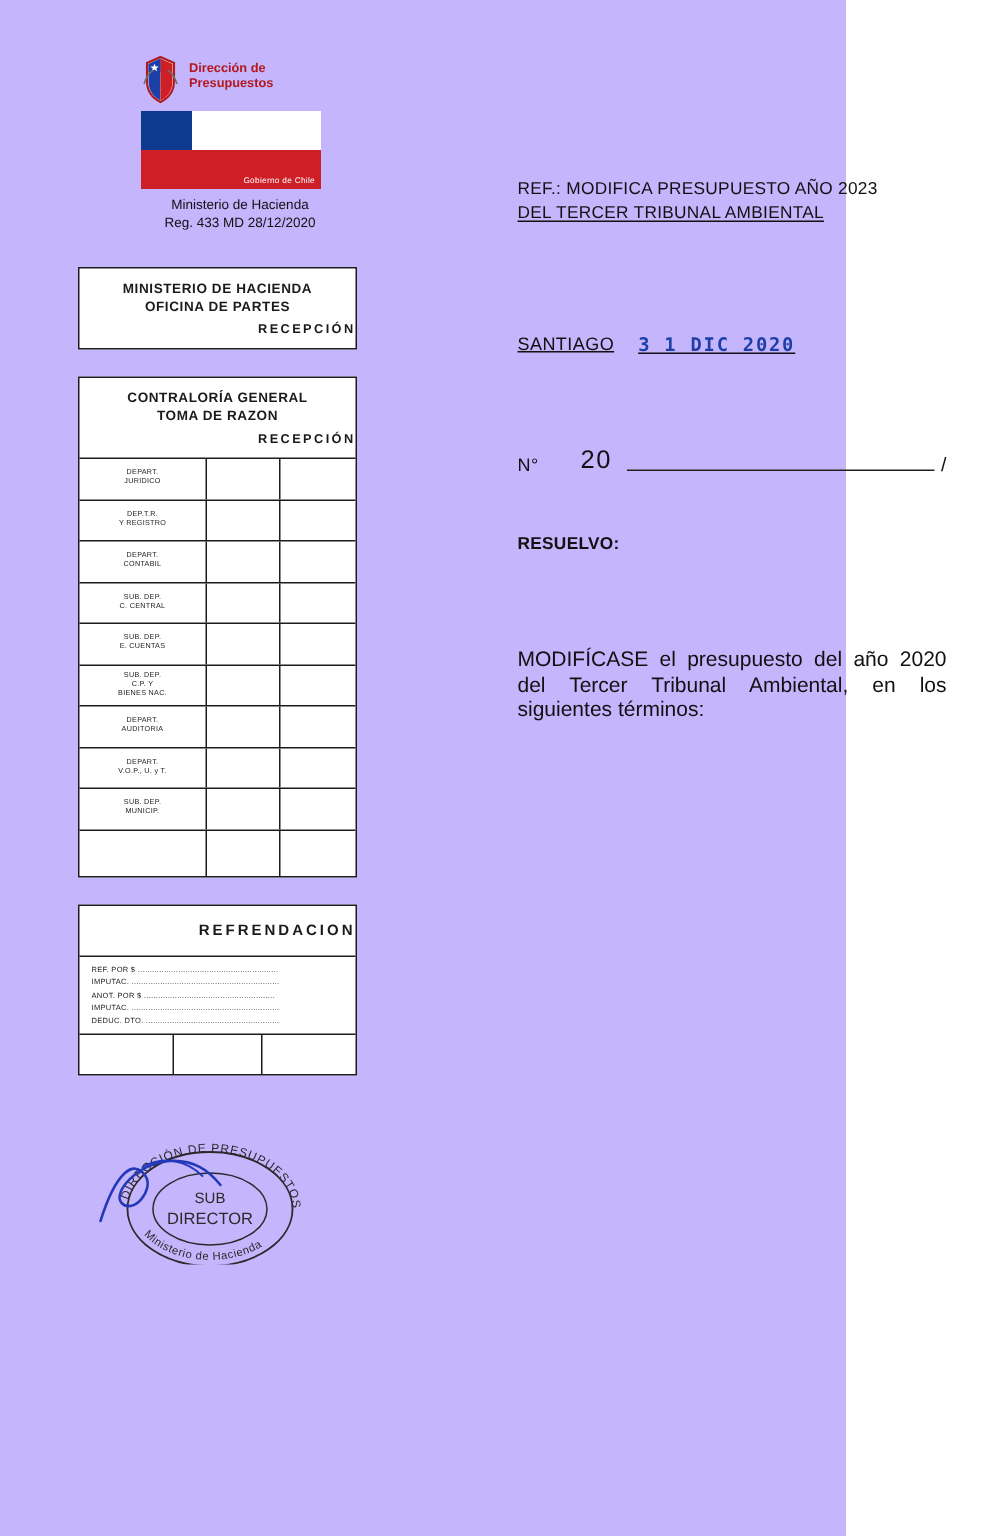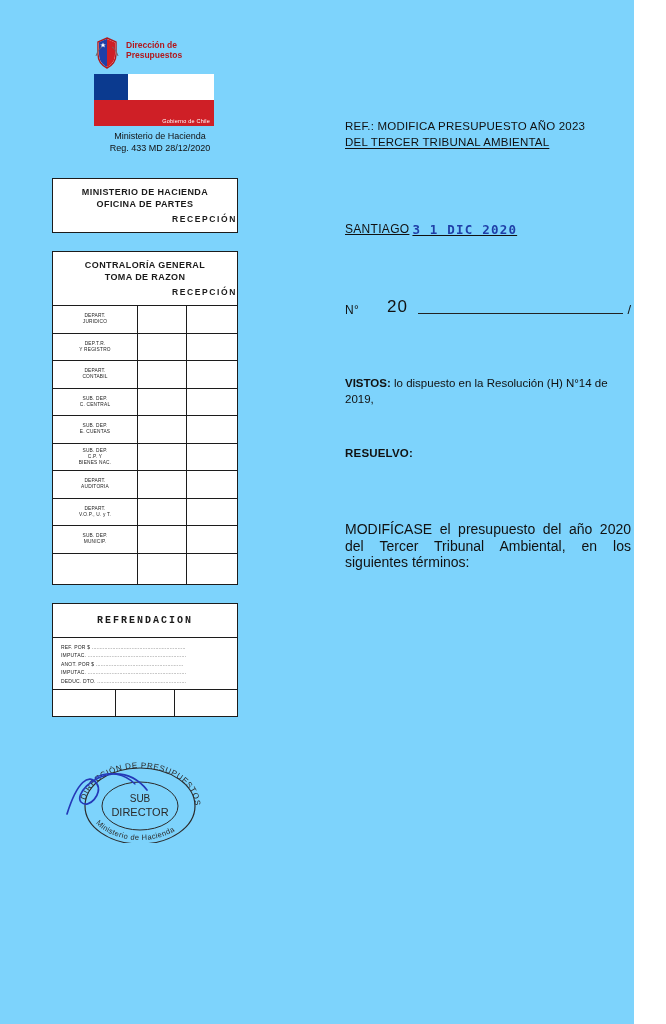--- a/index.html
+++ b/index.html
@@ -11,23 +11,23 @@
     width: 666px;
     height: 1024px;
     position: relative;
     font-family: "Liberation Sans", sans-serif;
     color: #1a1a1a;
     overflow: hidden;
   }
   .page {
     position: absolute;
     left: 0; top: 0;
-    width: 634px;
+    width: 564px;
     height: 1024px;
-    background: #7dd3fc;
+    background: #c4b5fd;
   }
 
   
   .letterhead {
     position: absolute;
     left: 92px;
     top: 30px;
     width: 140px;
   }
   .logo-row {
@@ -146,26 +146,25 @@
   .tr-c2 {
     width: 48px;
     border-right: 1px solid #1c1c1c;
   }
   .tr-c3 { flex: 1; }
   .tr-spacer {
     height: 30px;
   }
 
   .refrend-title {
-    text-align: center;
+    text-align: right;
     font-size: 10px;
     font-weight: bold;
     letter-spacing: 2px;
     padding: 11px 0 11px;
-    font-family: Liberation Mono, monospace;
   }
   .ref-lines {
     border-top: 1.4px solid #1c1c1c;
     padding: 5px 8px 4px 8px;
   }
   .ref-line {
     font-size: 5px;
     letter-spacing: .2px;
     color: #222;
     line-height: 8.6px;
@@ -211,21 +210,21 @@
   }
   .santiago {
     margin-top: 72px;
     font-size: 12px;
     letter-spacing: .3px;
     display: flex;
     align-items: flex-start;
     text-decoration: underline;
   }
   .date-stamp {
-    margin-left: 3px;
+    margin-left: 16px;
     color: #1f3fa8;
     font-family: "DejaVu Sans Mono", monospace;
     font-size: 12.5px;
     font-weight: bold;
     letter-spacing: 1.2px;
   }
   .numline {
     margin-top: 60px;
     display: flex;
     align-items: flex-end;
@@ -452,22 +451,19 @@
       <span class="date-stamp">3 1 DIC 2020</span>
     </div>
 
     <div class="numline">
       <span class="numlabel">N°</span>
       <span class="numvalue">20</span>
       <span class="numrule"></span>
       <span class="numslash">/</span>
     </div>
 
-    <div class="vistos">
-      <b>VISTOS:</b><span> lo dispuesto en la Resolución (H) N°14 de 2019,</span>
-    </div>
 
     <div class="resuelvo">RESUELVO:</div>
 
     <div class="para">MODIFÍCASE el presupuesto del año 2020 del Tercer Tribunal Ambiental, en los siguientes términos:</div>
   </div>
 
 </div>
 
 </body></html>

